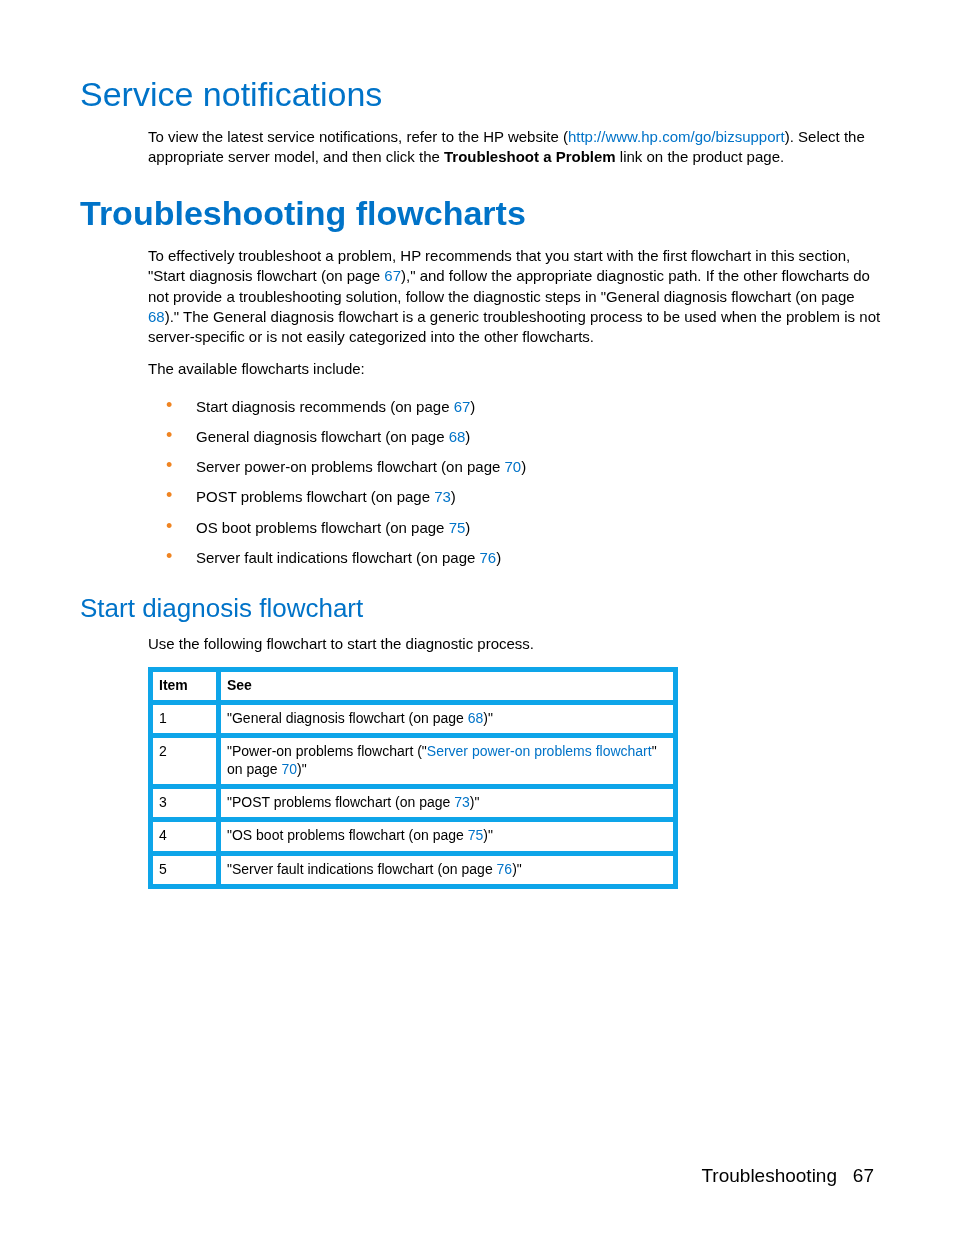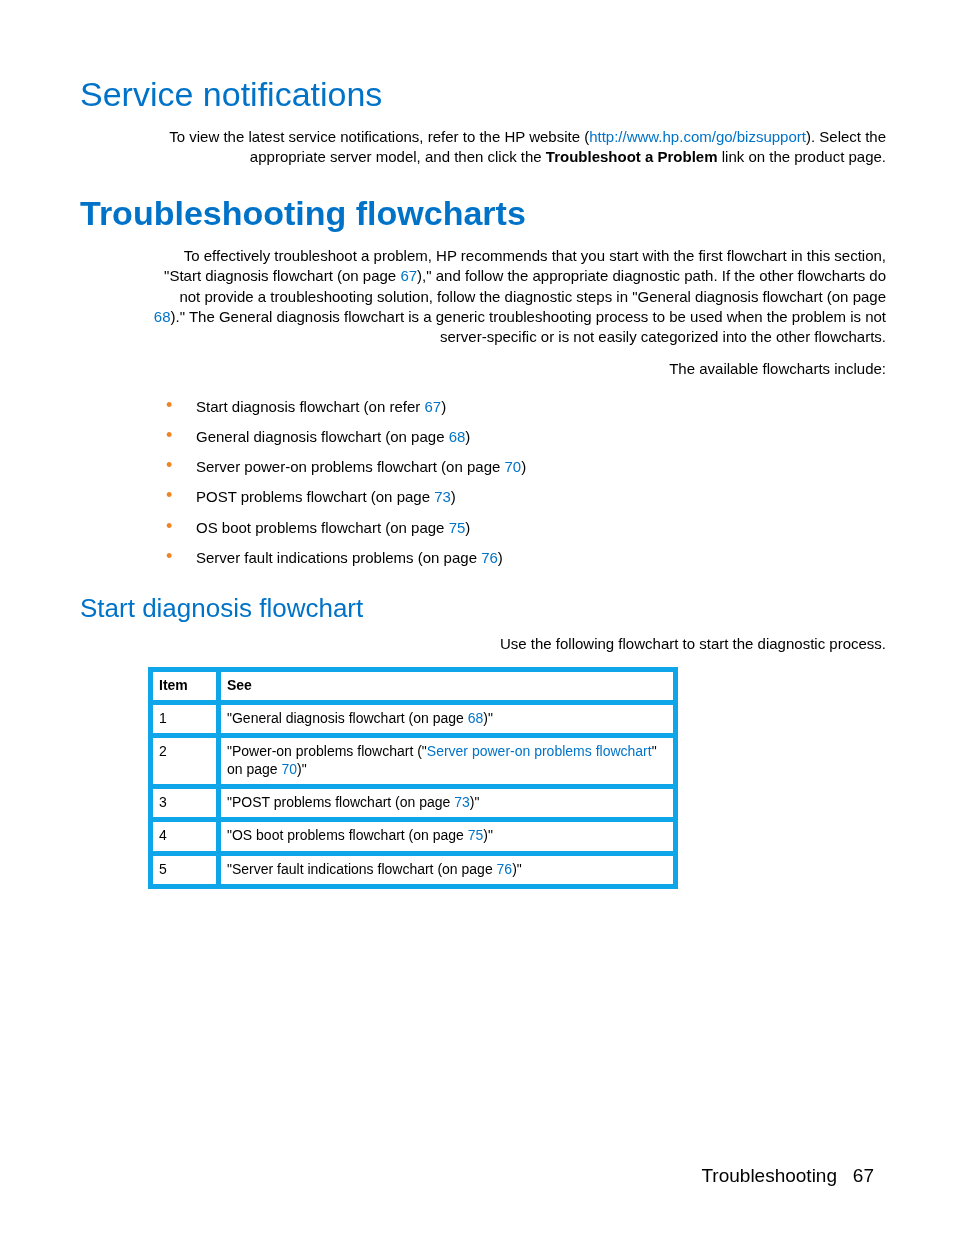--- a/index.html
+++ b/index.html
@@ -1,21 +1,21 @@
 <!DOCTYPE html>
 <html><head>
 <meta charset="utf-8">
 <style>
   * { box-sizing: border-box; margin: 0; padding: 0; }
   html, body { width: 954px; height: 1235px; background: #fff; font-family: "Segoe UI", "Helvetica Neue", Arial, sans-serif; color: #000; }
   .page { position: relative; width: 954px; height: 1235px; padding: 74px 68px 60px 80px; }
   h1 { font-size: 34px; font-weight: 400; color: #0073c8; margin-bottom: 12px; line-height: 1.2; }
   h2 { font-size: 26px; font-weight: 400; color: #0073c8; margin-top: 20px; margin-bottom: 10px; line-height: 1.2; }
   .body-block { padding-left: 68px; }
-  p { font-size: 15px; line-height: 1.35; margin-bottom: 12px; font-weight: 400; text-align: right; }
+  p { font-size: 15px; line-height: 1.35; margin-bottom: 12px; font-weight: 400; }
   .link { color: #0073c8; }
   .bold { font-weight: 700; }
   ul.flowlist { list-style: none; padding-left: 34px; margin-top: 4px; margin-bottom: 20px; }
   ul.flowlist li { position: relative; font-size: 15px; line-height: 1.35; padding: 5px 0 5px 14px; }
   ul.flowlist li::before { content: "•"; position: absolute; left: -16px; top: 4px; color: #ef8422; font-size: 18px; line-height: 1; }
   table.ref { border-collapse: collapse; width: 530px; margin-top: 4px; }
   table.ref th, table.ref td { border: 5px solid #0ea5e9; font-size: 14px; text-align: left; vertical-align: top; padding: 4px 6px 6px 6px; line-height: 1.3; }
   table.ref th { font-weight: 700; }
   table.ref th.col-item { width: 68px; }
   .footer { position: absolute; right: 80px; bottom: 48px; font-size: 19px; }
@@ -33,26 +33,26 @@
   </div>
 
   <h1 style="margin-top:26px;font-weight:bold;">Troubleshooting flowcharts</h1>
   <div class="body-block">
     <p>
       <span>To effectively troubleshoot a problem, HP recommends that you start with the first flowchart in this section, "Start diagnosis flowchart (on page </span><span class="link">67</span><span>)," and follow the appropriate diagnostic path. If the other flowcharts do not provide a troubleshooting solution, follow the diagnostic steps in "General diagnosis flowchart (on page </span><span class="link">68</span><span>)." The General diagnosis flowchart is a generic troubleshooting process to be used when the problem is not server-specific or is not easily categorized into the other flowcharts.</span>
     </p>
     <p>The available flowcharts include:</p>
 
     <ul class="flowlist">
-      <li><span>Start diagnosis flowchart (on refer </span><span class="link">67</span><span>)</span></li>
+      <li><span>Start diagnosis recommends (on page </span><span class="link">67</span><span>)</span></li>
       <li><span>General diagnosis flowchart (on page </span><span class="link">68</span><span>)</span></li>
       <li><span>Server power-on problems flowchart (on page </span><span class="link">70</span><span>)</span></li>
       <li><span>POST problems flowchart (on page </span><span class="link">73</span><span>)</span></li>
       <li><span>OS boot problems flowchart (on page </span><span class="link">75</span><span>)</span></li>
-      <li><span>Server fault indications problems (on page </span><span class="link">76</span><span>)</span></li>
+      <li><span>Server fault indications flowchart (on page </span><span class="link">76</span><span>)</span></li>
     </ul>
   </div>
 
   <h2>Start diagnosis flowchart</h2>
   <div class="body-block">
     <p>Use the following flowchart to start the diagnostic process.</p>
 
     <table class="ref">
       <thead>
         <tr>

